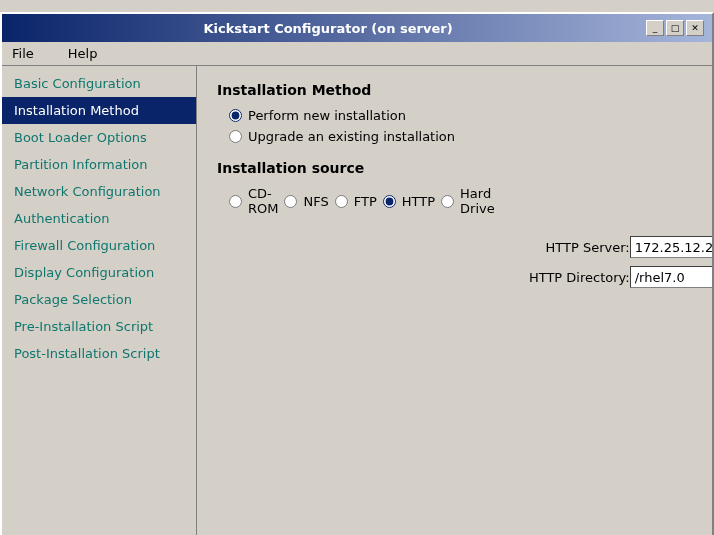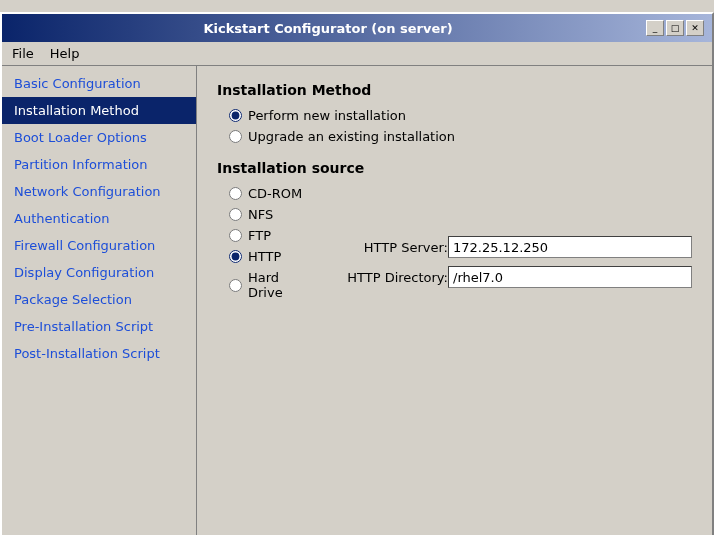--- a/index.html
+++ b/index.html
@@ -56,21 +56,21 @@
       display: flex;
       align-items: center;
       justify-content: center;
       cursor: pointer;
       color: #000;
     }
     .menubar {
       background: #d4d0c8;
       padding: 3px 6px;
       display: flex;
-      gap: 8px;
+      gap: 26px;
       border-bottom: 1px solid #808080;
     }
     .menubar-item {
       font-size: 13px;
       cursor: pointer;
       padding: 1px 4px;
     }
     .content {
       display: flex;
       flex: 1;
@@ -80,21 +80,21 @@
       width: 195px;
       background: #d4d0c8;
       border-right: 1px solid #808080;
       padding: 4px 0;
       overflow-y: auto;
     }
     .sidebar-item {
       padding: 6px 12px;
       cursor: pointer;
       font-size: 13px;
-      color: #1d4ed8;
+      color: #0f766e;
     }
     .sidebar-item.active {
       background: #0a246a;
       color: white;
     }
     .main-panel {
       flex: 1;
       padding: 16px 20px;
       background: #d4d0c8;
       overflow-y: auto;
@@ -117,21 +117,21 @@
       align-items: center;
       gap: 6px;
       font-size: 13px;
     }
     .radio-row input[type="radio"] {
       margin: 0;
       accent-color: #0a246a;
     }
     .source-options {
       display: flex;
-      flex-direction: column;
+      flex-direction: row;
       gap: 6px;
       margin-left: 12px;
     }
     .source-row {
       display: flex;
       align-items: center;
       gap: 6px;
       font-size: 13px;
     }
     .server-fields {

